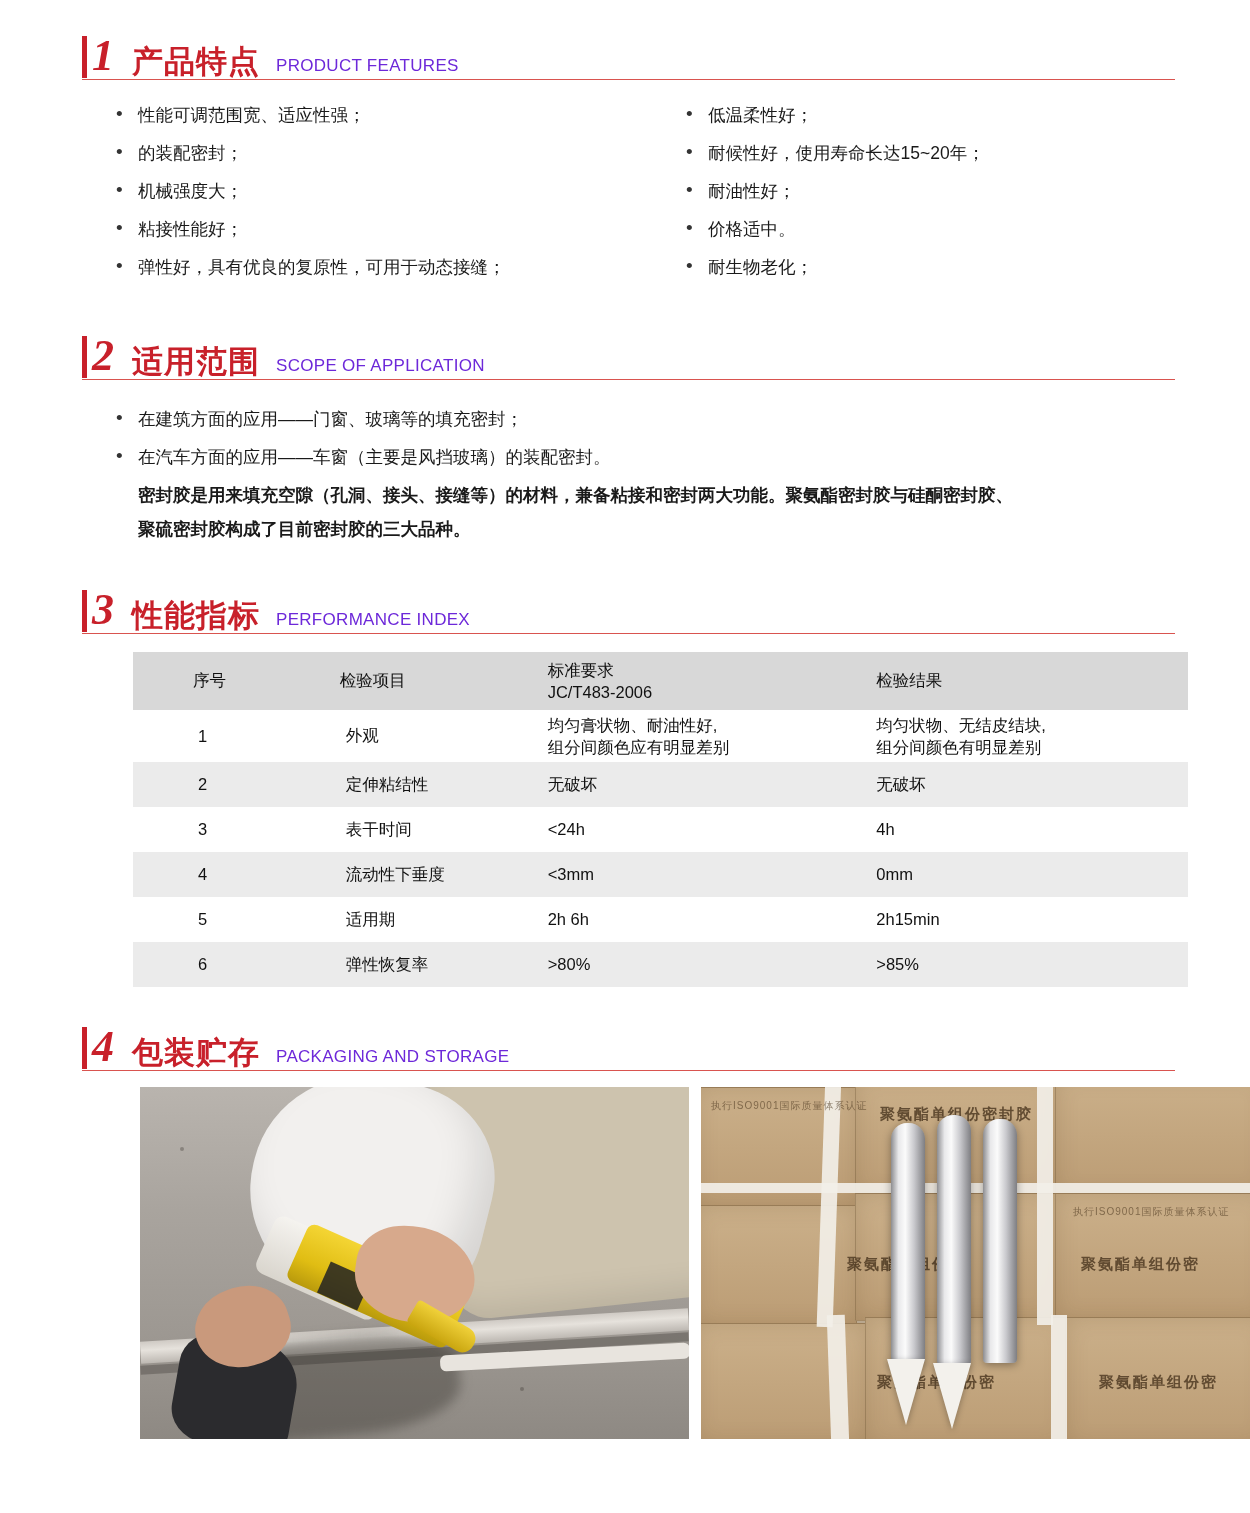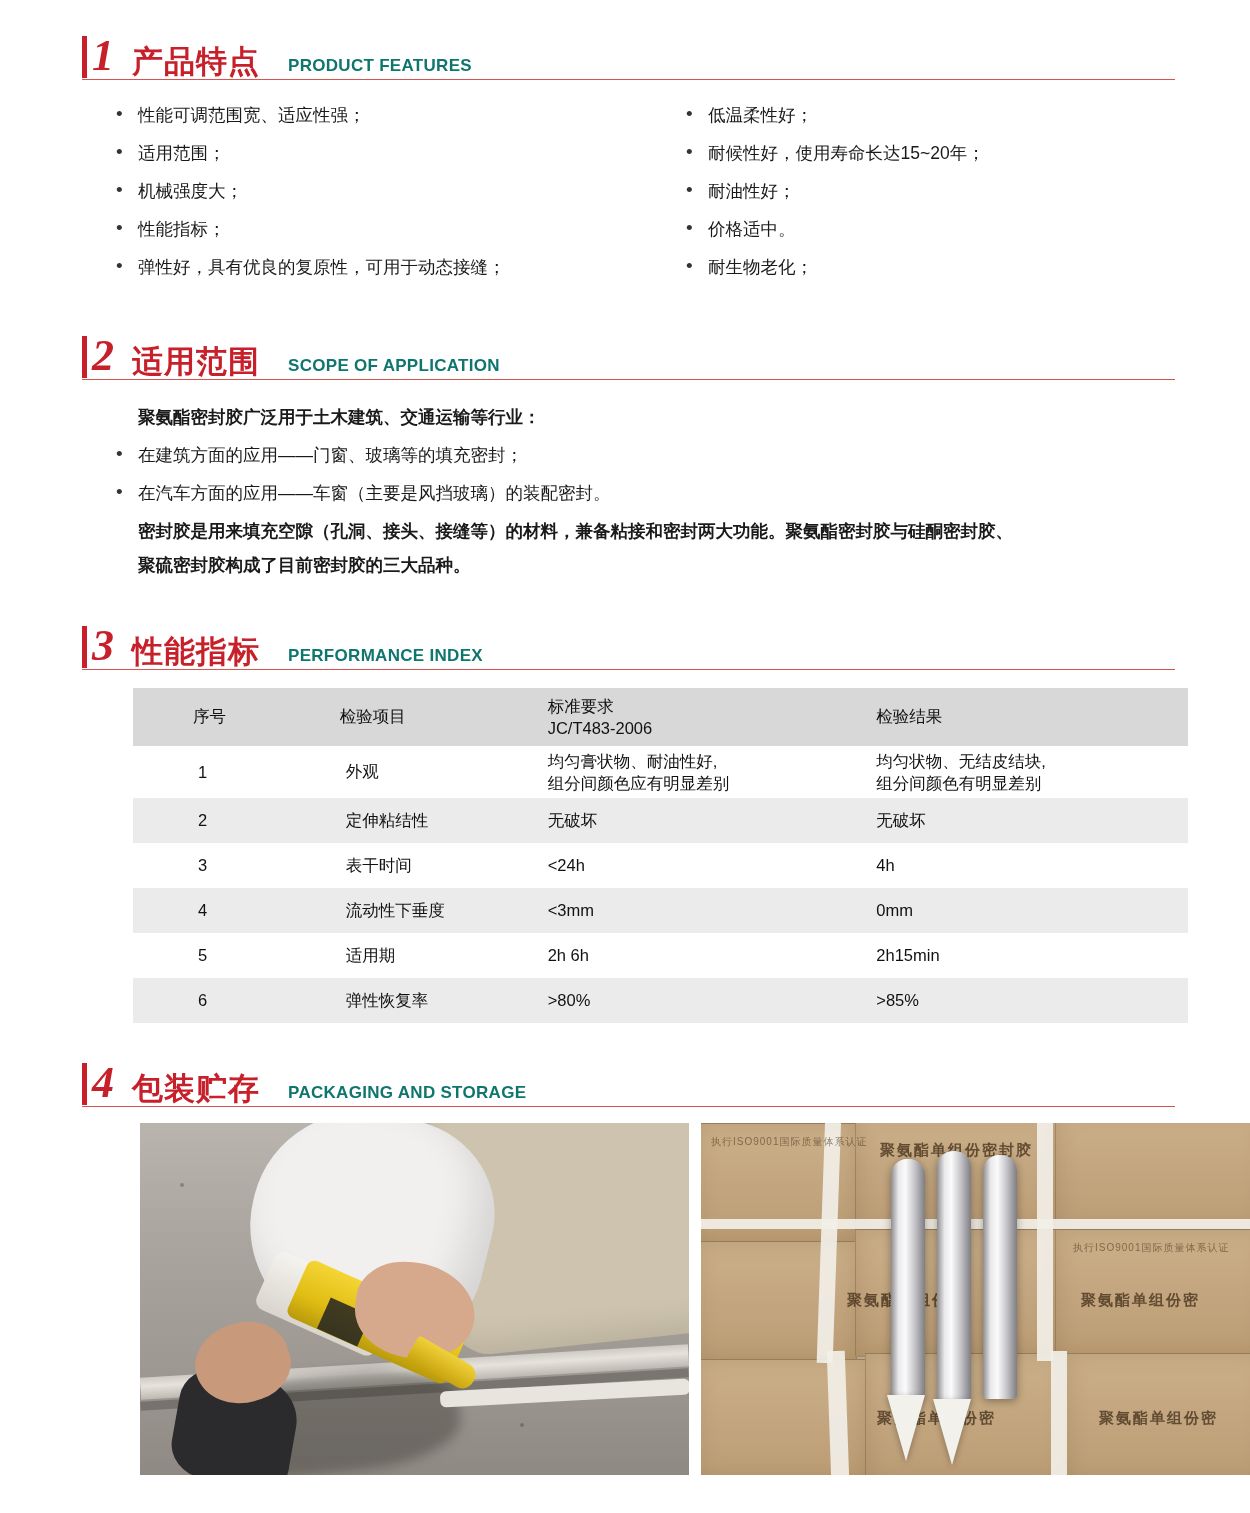--- a/index.html
+++ b/index.html
@@ -53,24 +53,24 @@
   .sec-cn {
     font-size: 31px;
     font-weight: bold;
     color: #c8202a;
     letter-spacing: 1px;
     margin-left: 18px;
     line-height: 36px;
   }
   .sec-en {
     font-size: 17px;
-    font-weight: bold;
-    color: #0f766e;
+    font-weight: normal;
+    color: #6d28d9;
     letter-spacing: 0.3px;
-    margin-left: 28px;
+    margin-left: 16px;
     padding-bottom: 4px;
     line-height: 20px;
   }
   .head-wrap {
     position: relative;
   }
   .head-wrap .underline {
     position: absolute;
     left: 82px;
     right: 75px;
@@ -382,23 +382,23 @@
       <div class="sec-cn">产品特点</div>
       <div class="sec-en">PRODUCT FEATURES</div>
     </div>
     <div class="underline"></div>
   </div>
 
   <div class="two-col">
     <div class="col-l">
       <ul class="bul">
         <li>性能可调范围宽、适应性强；</li>
-        <li>适用范围；</li>
+        <li>的装配密封；</li>
         <li>机械强度大；</li>
-        <li>性能指标；</li>
+        <li>粘接性能好；</li>
         <li>弹性好，具有优良的复原性，可用于动态接缝；</li>
       </ul>
     </div>
     <div class="col-r">
       <ul class="bul">
         <li>低温柔性好；</li>
         <li>耐候性好，使用寿命长达15~20年；</li>
         <li>耐油性好；</li>
         <li>价格适中。</li>
         <li>耐生物老化；</li>
@@ -409,21 +409,20 @@
   <div class="head-wrap" style="margin-top:48px;">
     <div class="section-head">
       <div class="sec-num">2</div>
       <div class="sec-cn">适用范围</div>
       <div class="sec-en">SCOPE OF APPLICATION</div>
     </div>
     <div class="underline"></div>
   </div>
 
   <div class="s2-body">
-    <div class="s2-lead">聚氨酯密封胶广泛用于土木建筑、交通运输等行业：</div>
     <ul class="bul" style="margin-top:2px;">
       <li>在建筑方面的应用——门窗、玻璃等的填充密封；</li>
       <li>在汽车方面的应用——车窗（主要是风挡玻璃）的装配密封。</li>
     </ul>
     <div class="s2-tail">密封胶是用来填充空隙（孔洞、接头、接缝等）的材料，兼备粘接和密封两大功能。聚氨酯密封胶与硅酮密封胶、</div>
     <div class="s2-tail" style="margin-top:0;">聚硫密封胶构成了目前密封胶的三大品种。</div>
   </div>
 
   <div class="head-wrap" style="margin-top:42px;">
     <div class="section-head">

